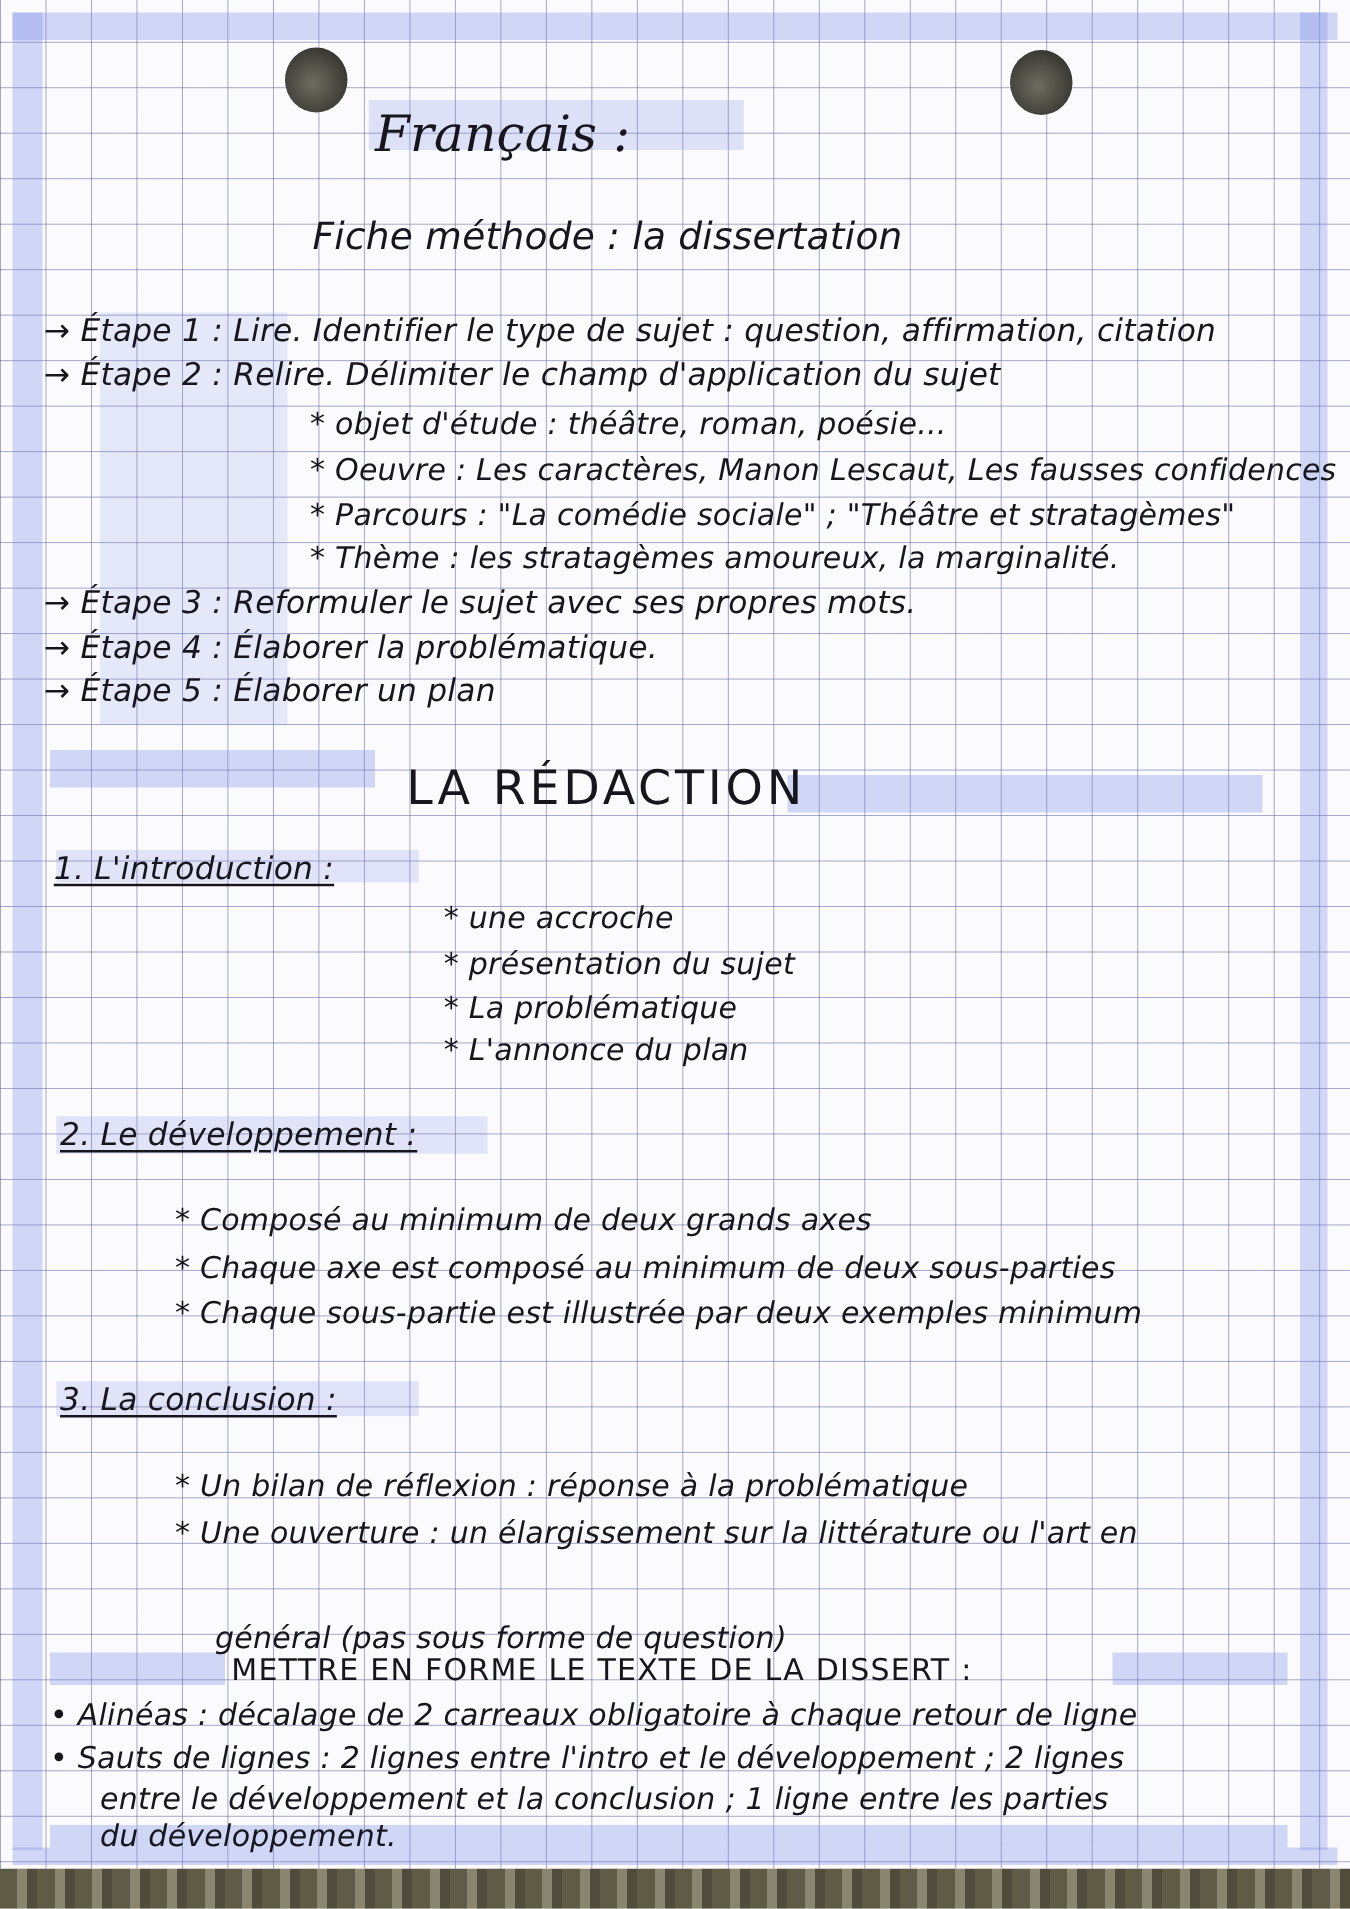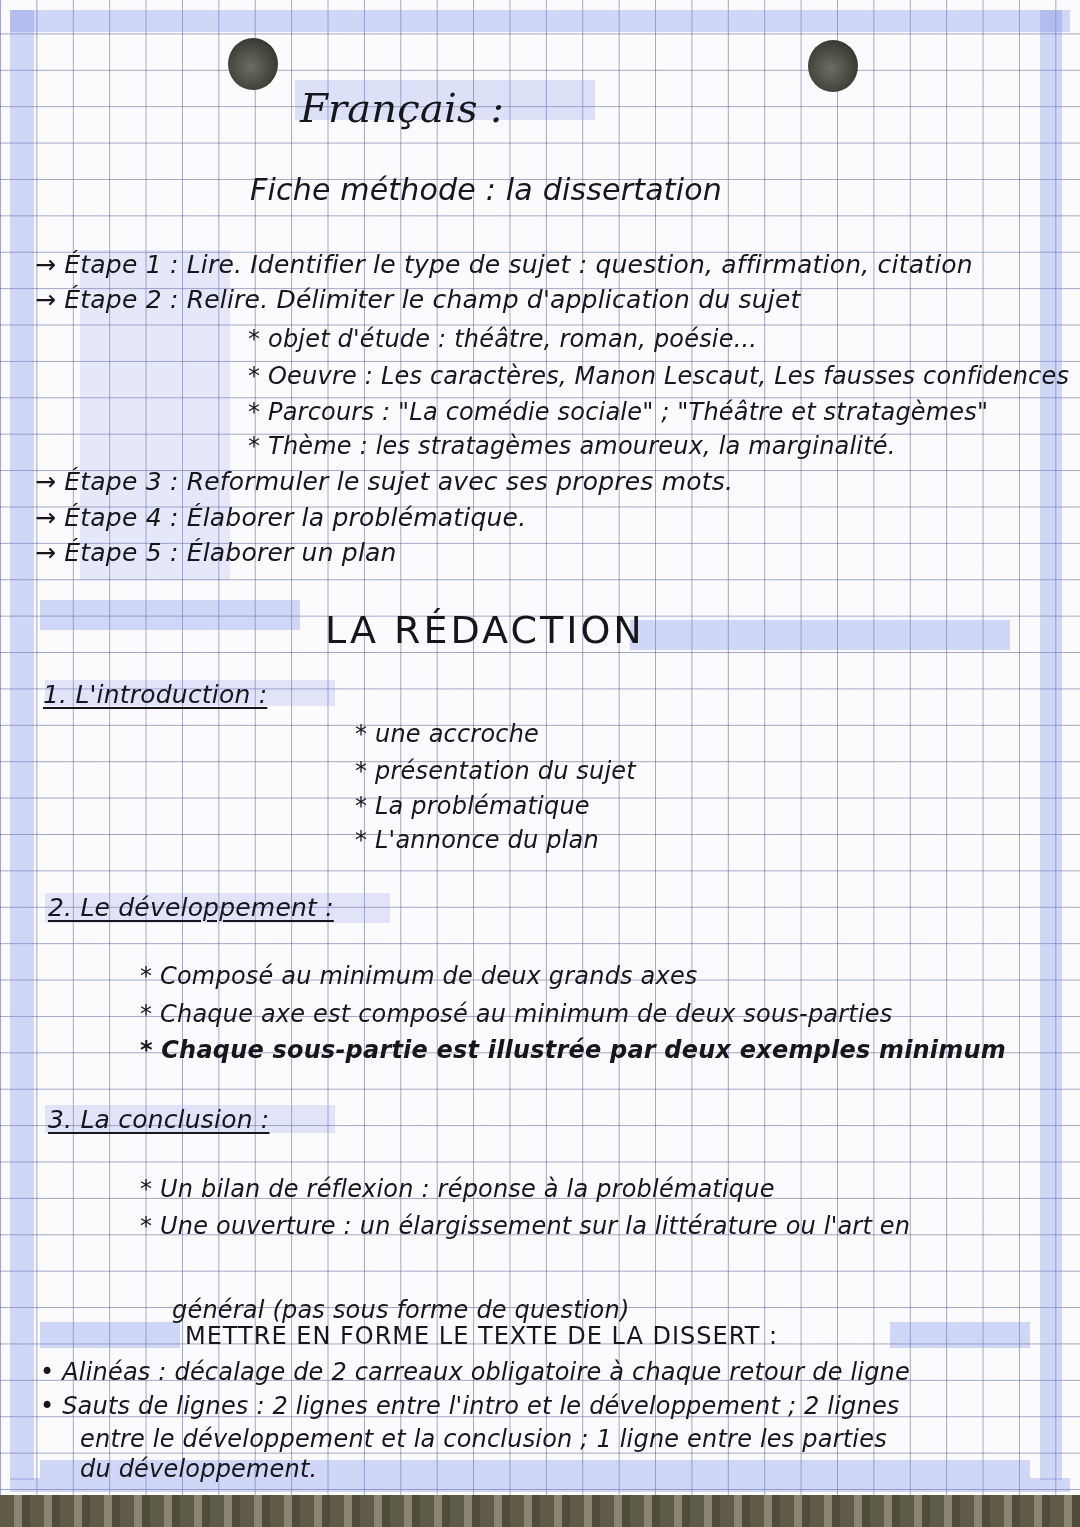--- a/index.html
+++ b/index.html
@@ -88,21 +88,21 @@
 
 <div class="t line u" style="left:43px;top:680px;">1. L'introduction :</div>
 <div class="t small" style="left:355px;top:720px;">* une accroche</div>
 <div class="t small" style="left:355px;top:757px;">* présentation du sujet</div>
 <div class="t small" style="left:355px;top:792px;">* La problématique</div>
 <div class="t small" style="left:355px;top:826px;">* L'annonce du plan</div>
 
 <div class="t line u" style="left:48px;top:893px;">2. Le développement :</div>
 <div class="t small" style="left:140px;top:962px;">* Composé au minimum de deux grands axes</div>
 <div class="t small" style="left:140px;top:1000px;">* Chaque axe est composé au minimum de deux sous-parties</div>
-<div class="t small" style="left:140px;top:1036px;font-weight:bold;">* Chaque sous-partie est illustrée par deux exemples minimum</div>
+<div class="t small" style="left:140px;top:1036px;">* Chaque sous-partie est illustrée par deux exemples minimum</div>
 
 <div class="t line u" style="left:48px;top:1105px;">3. La conclusion :</div>
 <div class="t small" style="left:140px;top:1175px;">* Un bilan de réflexion : réponse à la problématique</div>
 <div class="t small" style="left:140px;top:1212px;">* Une ouverture : un élargissement sur la littérature ou l'art en</div>
 <div class="t small" style="left:172px;top:1248px;margin-top:48px;">général (pas sous forme de question)</div>
 
 <div class="t caps2" style="left:185px;top:1322px;">METTRE EN FORME LE TEXTE DE LA DISSERT :</div>
 <div class="t small" style="left:40px;top:1358px;">• Alinéas : décalage de 2 carreaux obligatoire à chaque retour de ligne</div>
 <div class="t small" style="left:40px;top:1392px;">• Sauts de lignes : 2 lignes entre l'intro et le développement ; 2 lignes</div>
 <div class="t small" style="left:80px;top:1425px;">entre le développement et la conclusion ; 1 ligne entre les parties</div>

